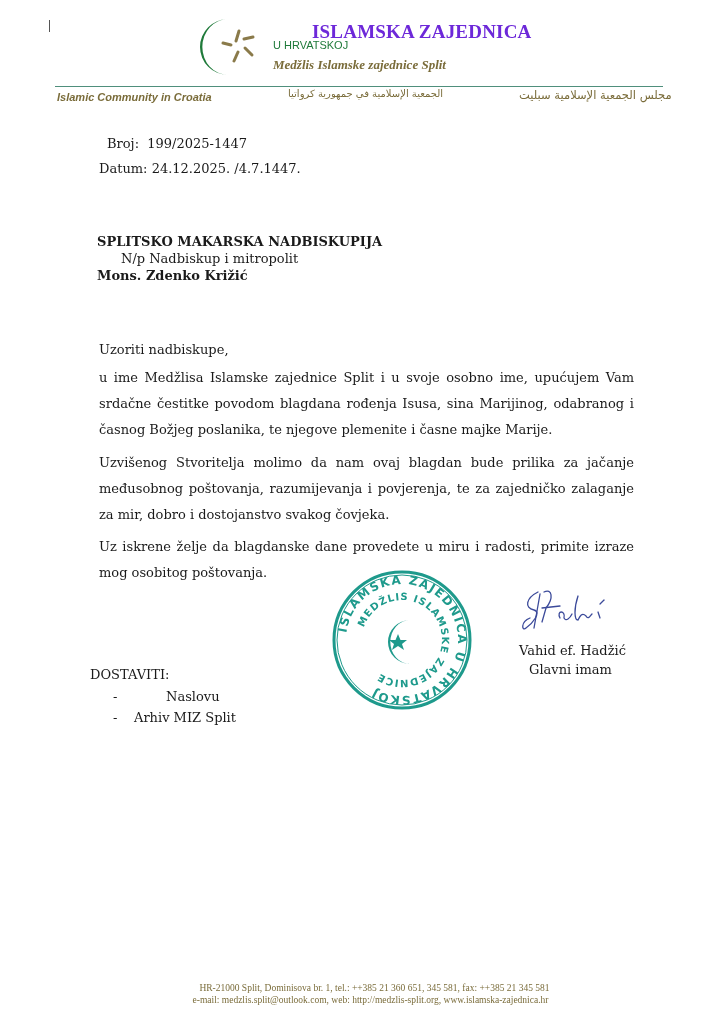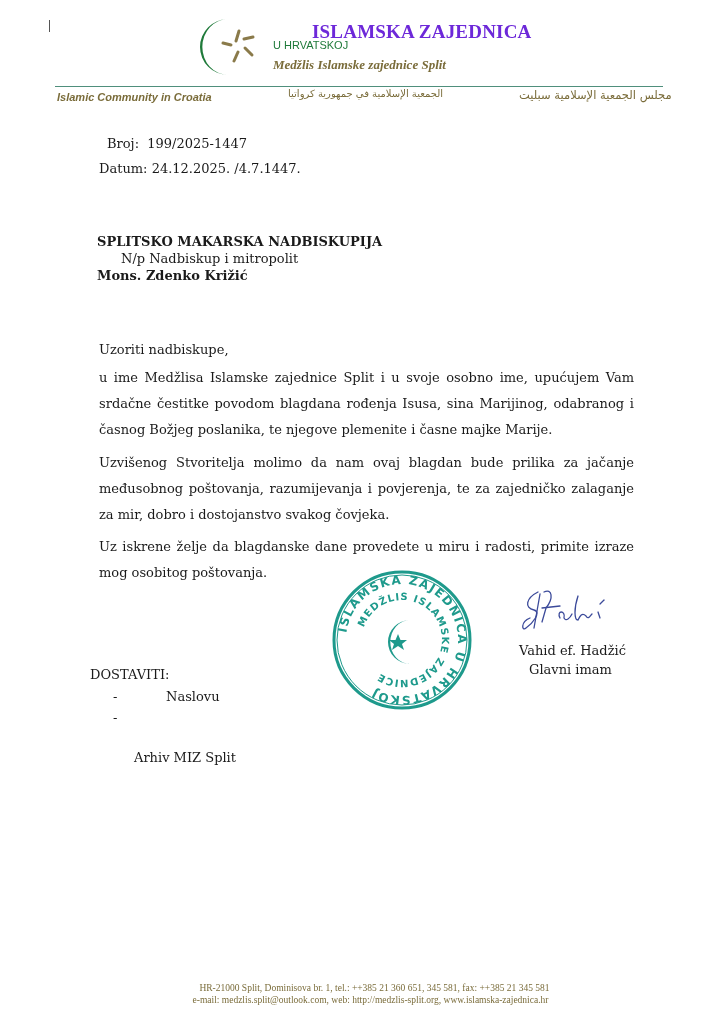--- a/index.html
+++ b/index.html
@@ -88,16 +88,16 @@
     <path d="M80 16 L84 12"></path>
   </g>
 </svg>
 <div class="txt" style="left:519px;top:643px;">Vahid ef. Hadžić</div>
 <div class="txt" style="left:529px;top:662px;">Glavni imam</div>
 
 <div class="txt" style="left:90px;top:667px;">DOSTAVITI:</div>
 <div class="txt" style="left:113px;top:689px;">-</div>
 <div class="txt" style="left:134px;top:689px;margin-left:32px;">Naslovu</div>
 <div class="txt" style="left:113px;top:710px;">-</div>
-<div class="txt" style="left:134px;top:710px;margin-top:40px;">Arhiv MIZ Split</div>
+<div class="txt" style="left:134px;top:710px;">Arhiv MIZ Split</div>
 
 <div class="footer" style="top:983px;padding-left:14px;">HR-21000 Split, Dominisova br. 1, tel.: ++385 21 360 651, 345 581, fax: ++385 21 345 581</div>
 <div class="footer" style="top:995px;margin-left:10px;">e-mail: medzlis.split@outlook.com, web: http://medzlis-split.org, www.islamska-zajednica.hr</div>
 
 </body></html>

